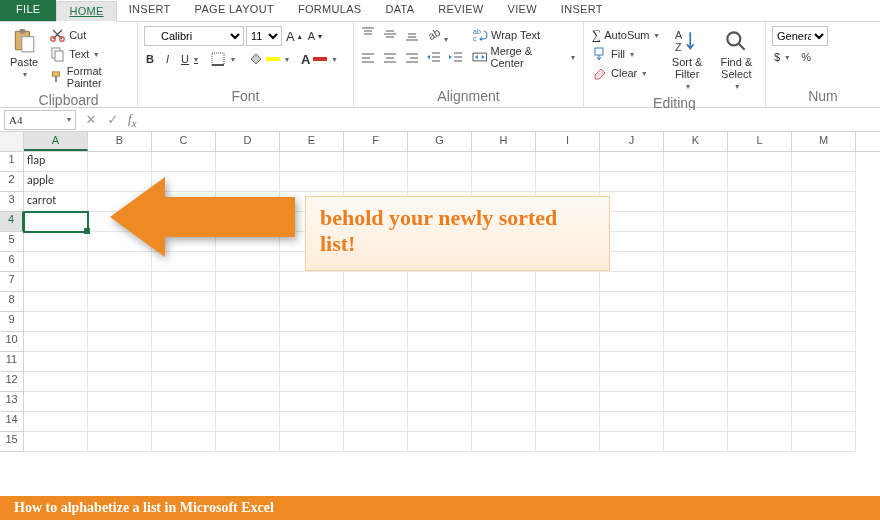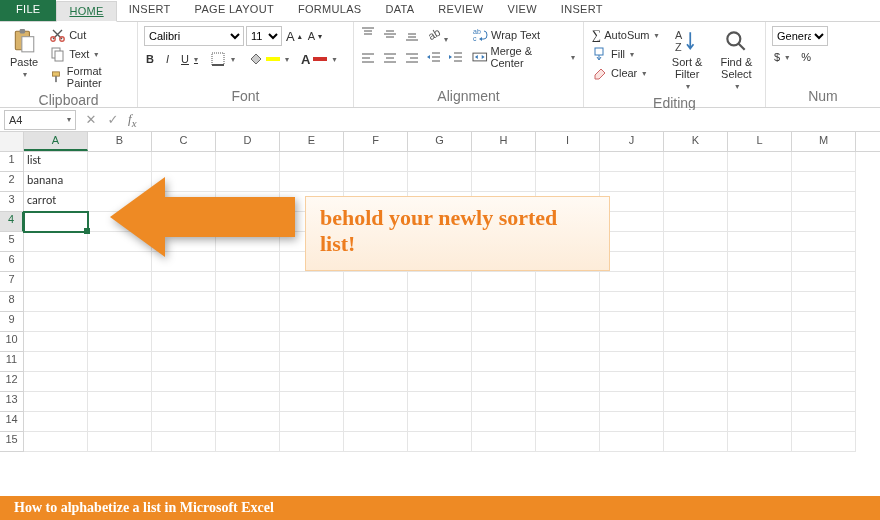--- a/index.html
+++ b/index.html
@@ -17,29 +17,29 @@
   .group-body { display: flex; align-items: flex-start; gap: 6px; }
   .group-label { font-size: 14px; color: #777; text-align: center; padding: 2px 0 3px; }
   .vcol { display: flex; flex-direction: column; gap: 1px; }
   .btn-row { display: flex; gap: 2px; align-items: center; }
   .mini { font-size: 11px; color: #333; display: flex; align-items: center; gap: 3px; padding: 1px 2px; }
   .bigbtn { display: flex; flex-direction: column; align-items: center; gap: 2px; font-size: 11px; padding: 2px 4px; }
   .ico { display: inline-block; width: 16px; height: 16px; }
   .ico-big { width: 26px; height: 26px; }
   .dd { font-size: 8px; color: #666; margin-left: 2px; }
   select, input.ribbon-in { font-size: 11px; height: 20px; border: 1px solid #c6c6c6; background: #fff; }
-  select.fontname { width: 100px; }
+  select.fontname { width: 100px; padding-left: 12px; }
   select.fontsize { width: 36px; }
   select.numfmt { width: 56px; }
   .B { font-weight: bold; } .I { font-style: italic; } .U { text-decoration: underline; }
   .swatch { width: 14px; height: 4px; display: inline-block; }
 
   
   .fbar { display: flex; align-items: center; height: 24px; border-bottom: 1px solid #d4d4d4; }
-  .namebox { width: 72px; border: 1px solid #c6c6c6; height: 20px; margin: 0 4px; font-size: 11px; padding: 1px 4px; display: flex; justify-content: space-between; align-items: center; }
+  .namebox { width: 72px; border: 1px solid #c6c6c6; height: 20px; margin: 0 4px; font-size: 11px; padding: 1px 4px; display: flex; justify-content: space-between; align-items: center; font-family: Liberation Serif, serif; }
   .fx-btn { width: 22px; text-align: center; color: #999; font-size: 13px; }
   .fx-label { font-style: italic; font-family: "Times New Roman", serif; font-size: 13px; color: #777; margin: 0 4px; }
   .formula-input { flex: 1; border: none; height: 20px; font-size: 12px; padding: 0 4px; }
 
   
   .grid { position: relative; }
   .colhdrs { display: flex; height: 20px; border-bottom: 1px solid #d4d4d4; }
   .corner { width: 24px; border-right: 1px solid #d4d4d4; background: #f3f3f3; }
   .colhdr { width: 64px; border-right: 1px solid #d4d4d4; text-align: center; padding-top: 2px; color: #555; background: #fff; }
   .colhdr.sel { background: #e2e2e2; color: #217346; border-bottom: 2px solid #217346; }
@@ -314,37 +314,37 @@
       <div class="colhdr">H</div>
       <div class="colhdr">I</div>
       <div class="colhdr">J</div>
       <div class="colhdr">K</div>
       <div class="colhdr">L</div>
       <div class="colhdr">M</div>
     </div>
   <div class="rows" id="rows">
       <div class="row">
         <div class="rowhdr">1</div>
-        <div class="cell">list</div>
+        <div class="cell">flap</div>
         <div class="cell"></div>
         <div class="cell"></div>
         <div class="cell"></div>
         <div class="cell"></div>
         <div class="cell"></div>
         <div class="cell"></div>
         <div class="cell"></div>
         <div class="cell"></div>
         <div class="cell"></div>
         <div class="cell"></div>
         <div class="cell"></div>
         <div class="cell"></div>
       </div>
       <div class="row">
         <div class="rowhdr">2</div>
-        <div class="cell">banana</div>
+        <div class="cell">apple</div>
         <div class="cell"></div>
         <div class="cell"></div>
         <div class="cell"></div>
         <div class="cell"></div>
         <div class="cell"></div>
         <div class="cell"></div>
         <div class="cell"></div>
         <div class="cell"></div>
         <div class="cell"></div>
         <div class="cell"></div>

